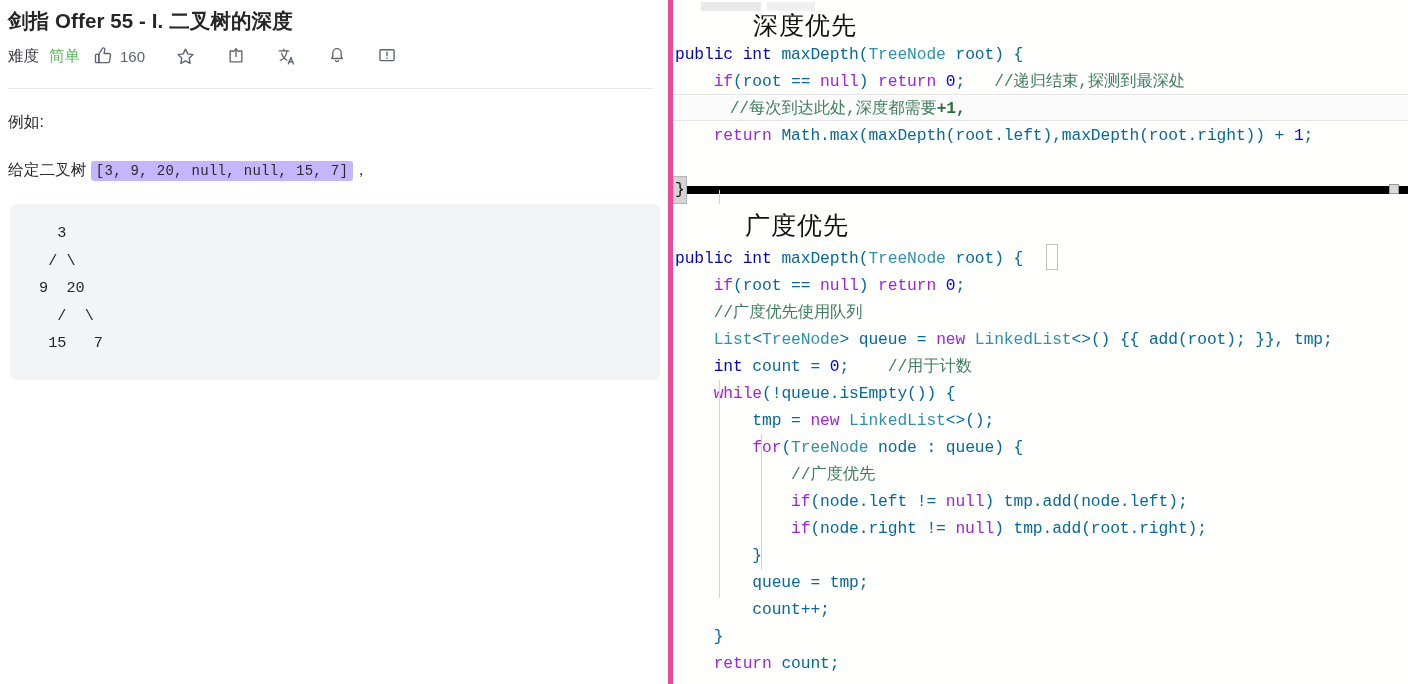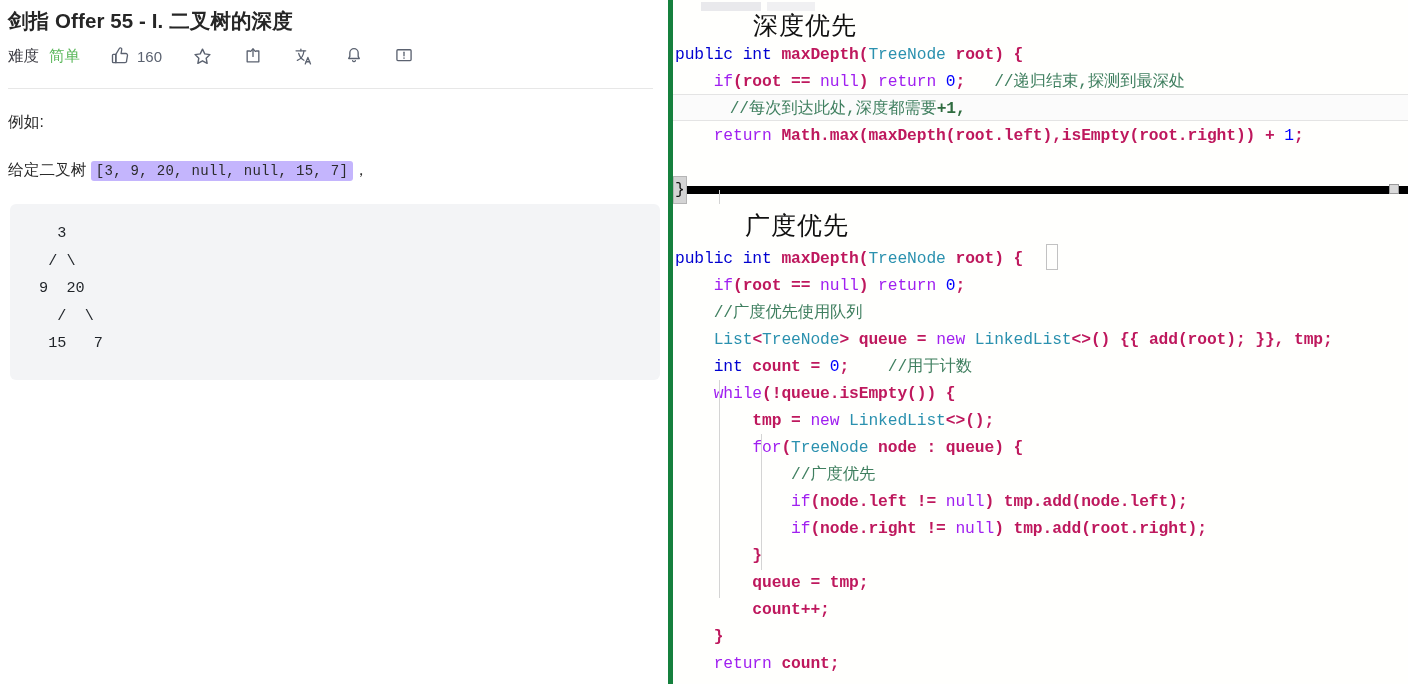--- a/index.html
+++ b/index.html
@@ -30,21 +30,21 @@
   }
   .meta-row {
     display: flex;
     align-items: flex-start;
     height: 34px;
     margin-top: 10px;
     padding-left: 2px;
     color: #3c3c4399;
   }
   .meta-label { font-size: 15.5px; color: #3c3c43; margin-right: 10px; }
-  .meta-diff  { font-size: 15.5px; font-weight: 500; margin-right: 30px; }
+  .meta-diff  { font-size: 15.5px; font-weight: 500; margin-right: 13px; }
   .meta-item {
     display: flex; align-items: center;
     margin-right: 30px;
     color: #5b6270;
   }
   .meta-item .count { font-size: 15px; margin-left: 7px; color: #5b6270; }
   .icon { display: inline-block; line-height: 0; }
   .icon svg { display: block; }
 
   .divider-h {
@@ -83,21 +83,21 @@
     line-height: 27.5px;
     color: #1f2328;
     white-space: pre;
   }
 
   
   .editor-pane {
     width: 740px; height: 684px;
     position: relative;
     background: #fffffd;
-    border-left: 5px solid #15803d;
+    border-left: 5px solid #ec4899;
     overflow: hidden;
   }
   .editor-inner { position: relative; width: 735px; height: 684px; }
 
   .ghost-top {
     position: absolute; left: 28px; top: 2px;
     width: 60px; height: 9px;
     background: #e9e9ec;
   }
   .ghost-top2 {
@@ -126,21 +126,21 @@
   .ln { position: absolute; left: 0; width: 735px; height: 27px; }
   .ln .txt { position: absolute; left: 2px; top: 0; }
 
   .kw    { color: #a020f0; }      
   .mod   { color: #0000d0; }      
   .type  { color: #2b91af; }      
   .type2 { color: #2b91af; }      
   .num   { color: #0000ff; }
   .cmt   { color: #3f7f5f; }
   .cmtb  { color: #2e6b3f; font-weight: bold; }
-  .plain { color: #be185d; font-weight: bold; }
+  .plain { color: #0369a1; }
 
   .hl-line {
     position: absolute; left: 0; width: 735px; height: 27px;
     background: #fbfbfb;
     border-top: 1px solid #e4e4e4;
     border-bottom: 1px solid #e4e4e4;
   }
   .brace-hl {
     position: absolute;
     background: #d4d4d4;
@@ -270,21 +270,21 @@
             <div class="code txt"><span class="mod">public int </span><span class="plain">maxDepth</span><span class="plain">(</span><span class="type">TreeNode</span><span class="plain"> root) {</span></div>
           </div>
           <div class="ln" style="top: 68px;">
             <div class="code txt"><span class="plain">    </span><span class="kw">if</span><span class="plain">(root == </span><span class="kw">null</span><span class="plain">) </span><span class="kw">return</span><span class="plain"> </span><span class="num">0</span><span class="plain">;   </span><span class="cmt">//递归结束,探测到最深处</span></div>
           </div>
           <div class="hl-line" style="top: 94px;"></div>
           <div class="ln" style="top: 95px; margin-left: 16px;">
             <div class="code txt"><span class="plain">    </span><span class="cmt">//每次到达此处,深度都需要</span><span class="cmtb">+1,</span></div>
           </div>
           <div class="ln" style="top: 122px;">
-            <div class="code txt"><span class="plain">    </span><span class="kw">return</span><span class="plain"> Math.max(maxDepth(root.left),isEmpty(root.right)) + </span><span class="num">1</span><span class="plain">;</span></div>
+            <div class="code txt"><span class="plain">    </span><span class="kw">return</span><span class="plain"> Math.max(maxDepth(root.left),maxDepth(root.right)) + </span><span class="num">1</span><span class="plain">;</span></div>
           </div>
         </div>
       <div id="bfs-code">
           <div class="ln" style="top: 245px;">
             <div class="code txt"><span class="mod">public int </span><span class="plain">maxDepth</span><span class="plain">(</span><span class="type">TreeNode</span><span class="plain"> root) {</span></div>
           </div>
           <div class="ln" style="top: 272px;">
             <div class="code txt"><span class="plain">    </span><span class="kw">if</span><span class="plain">(root == </span><span class="kw">null</span><span class="plain">) </span><span class="kw">return</span><span class="plain"> </span><span class="num">0</span><span class="plain">;</span></div>
           </div>
           <div class="ln" style="top: 299px;">

